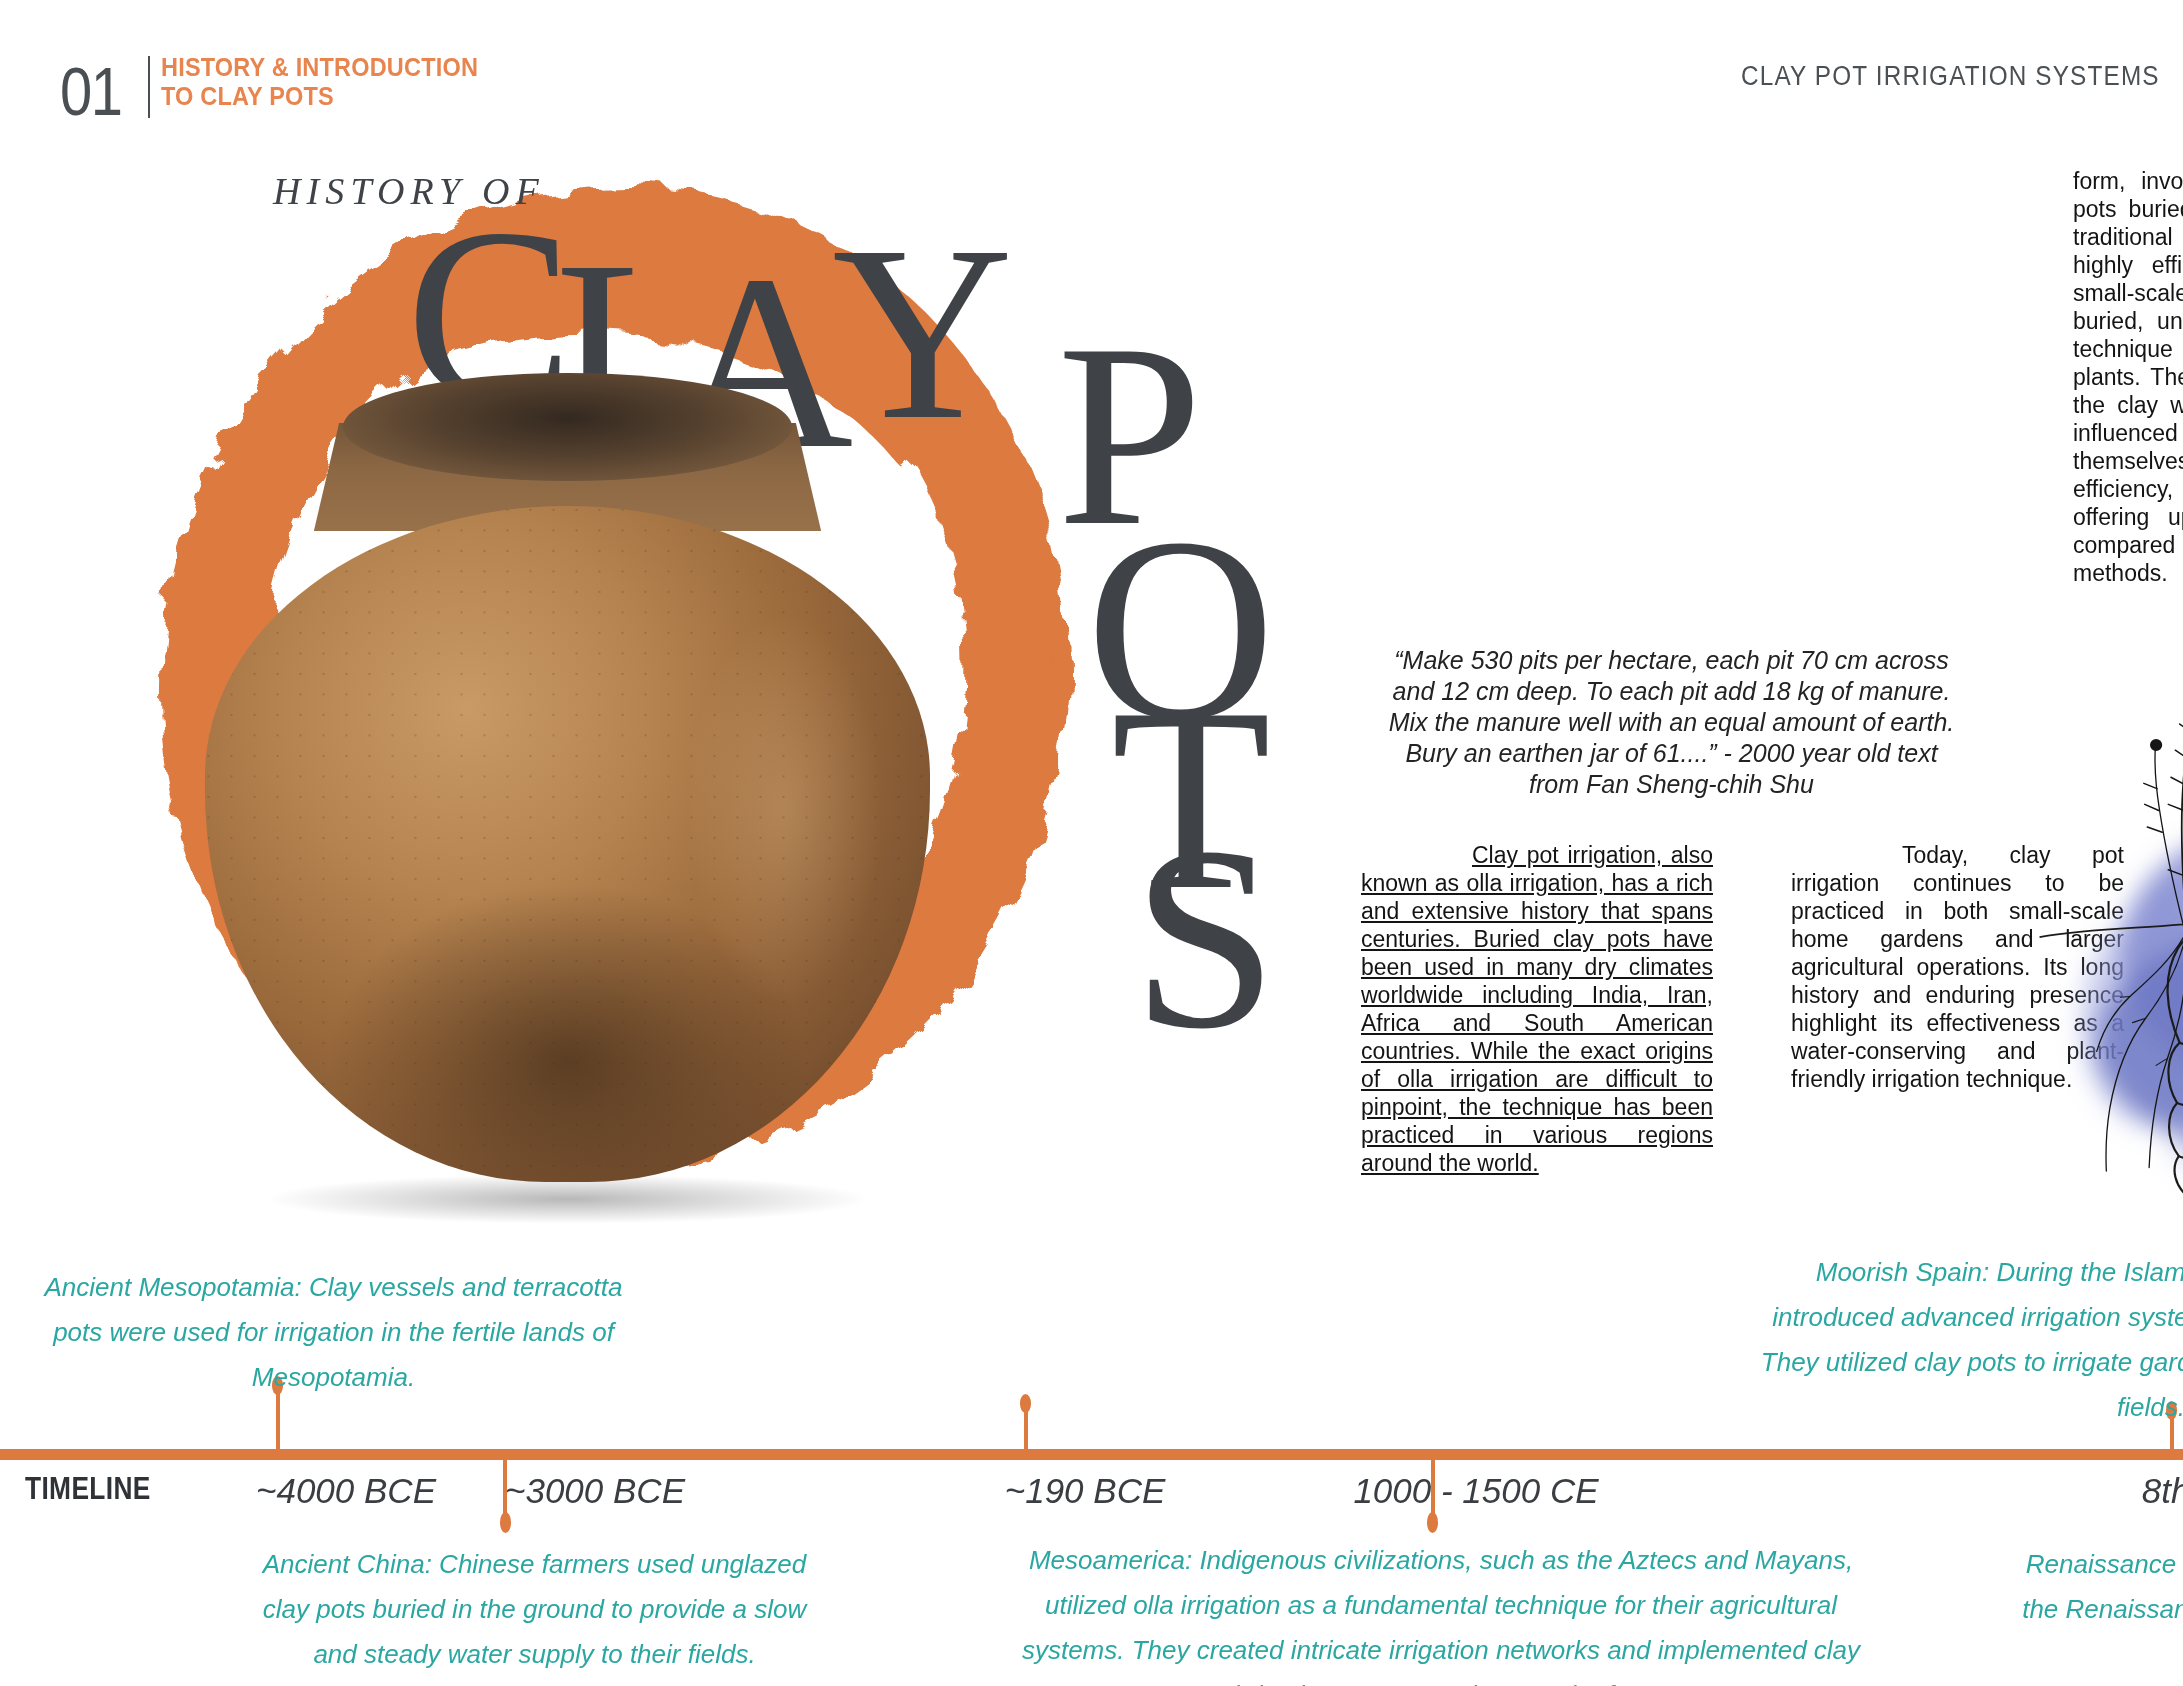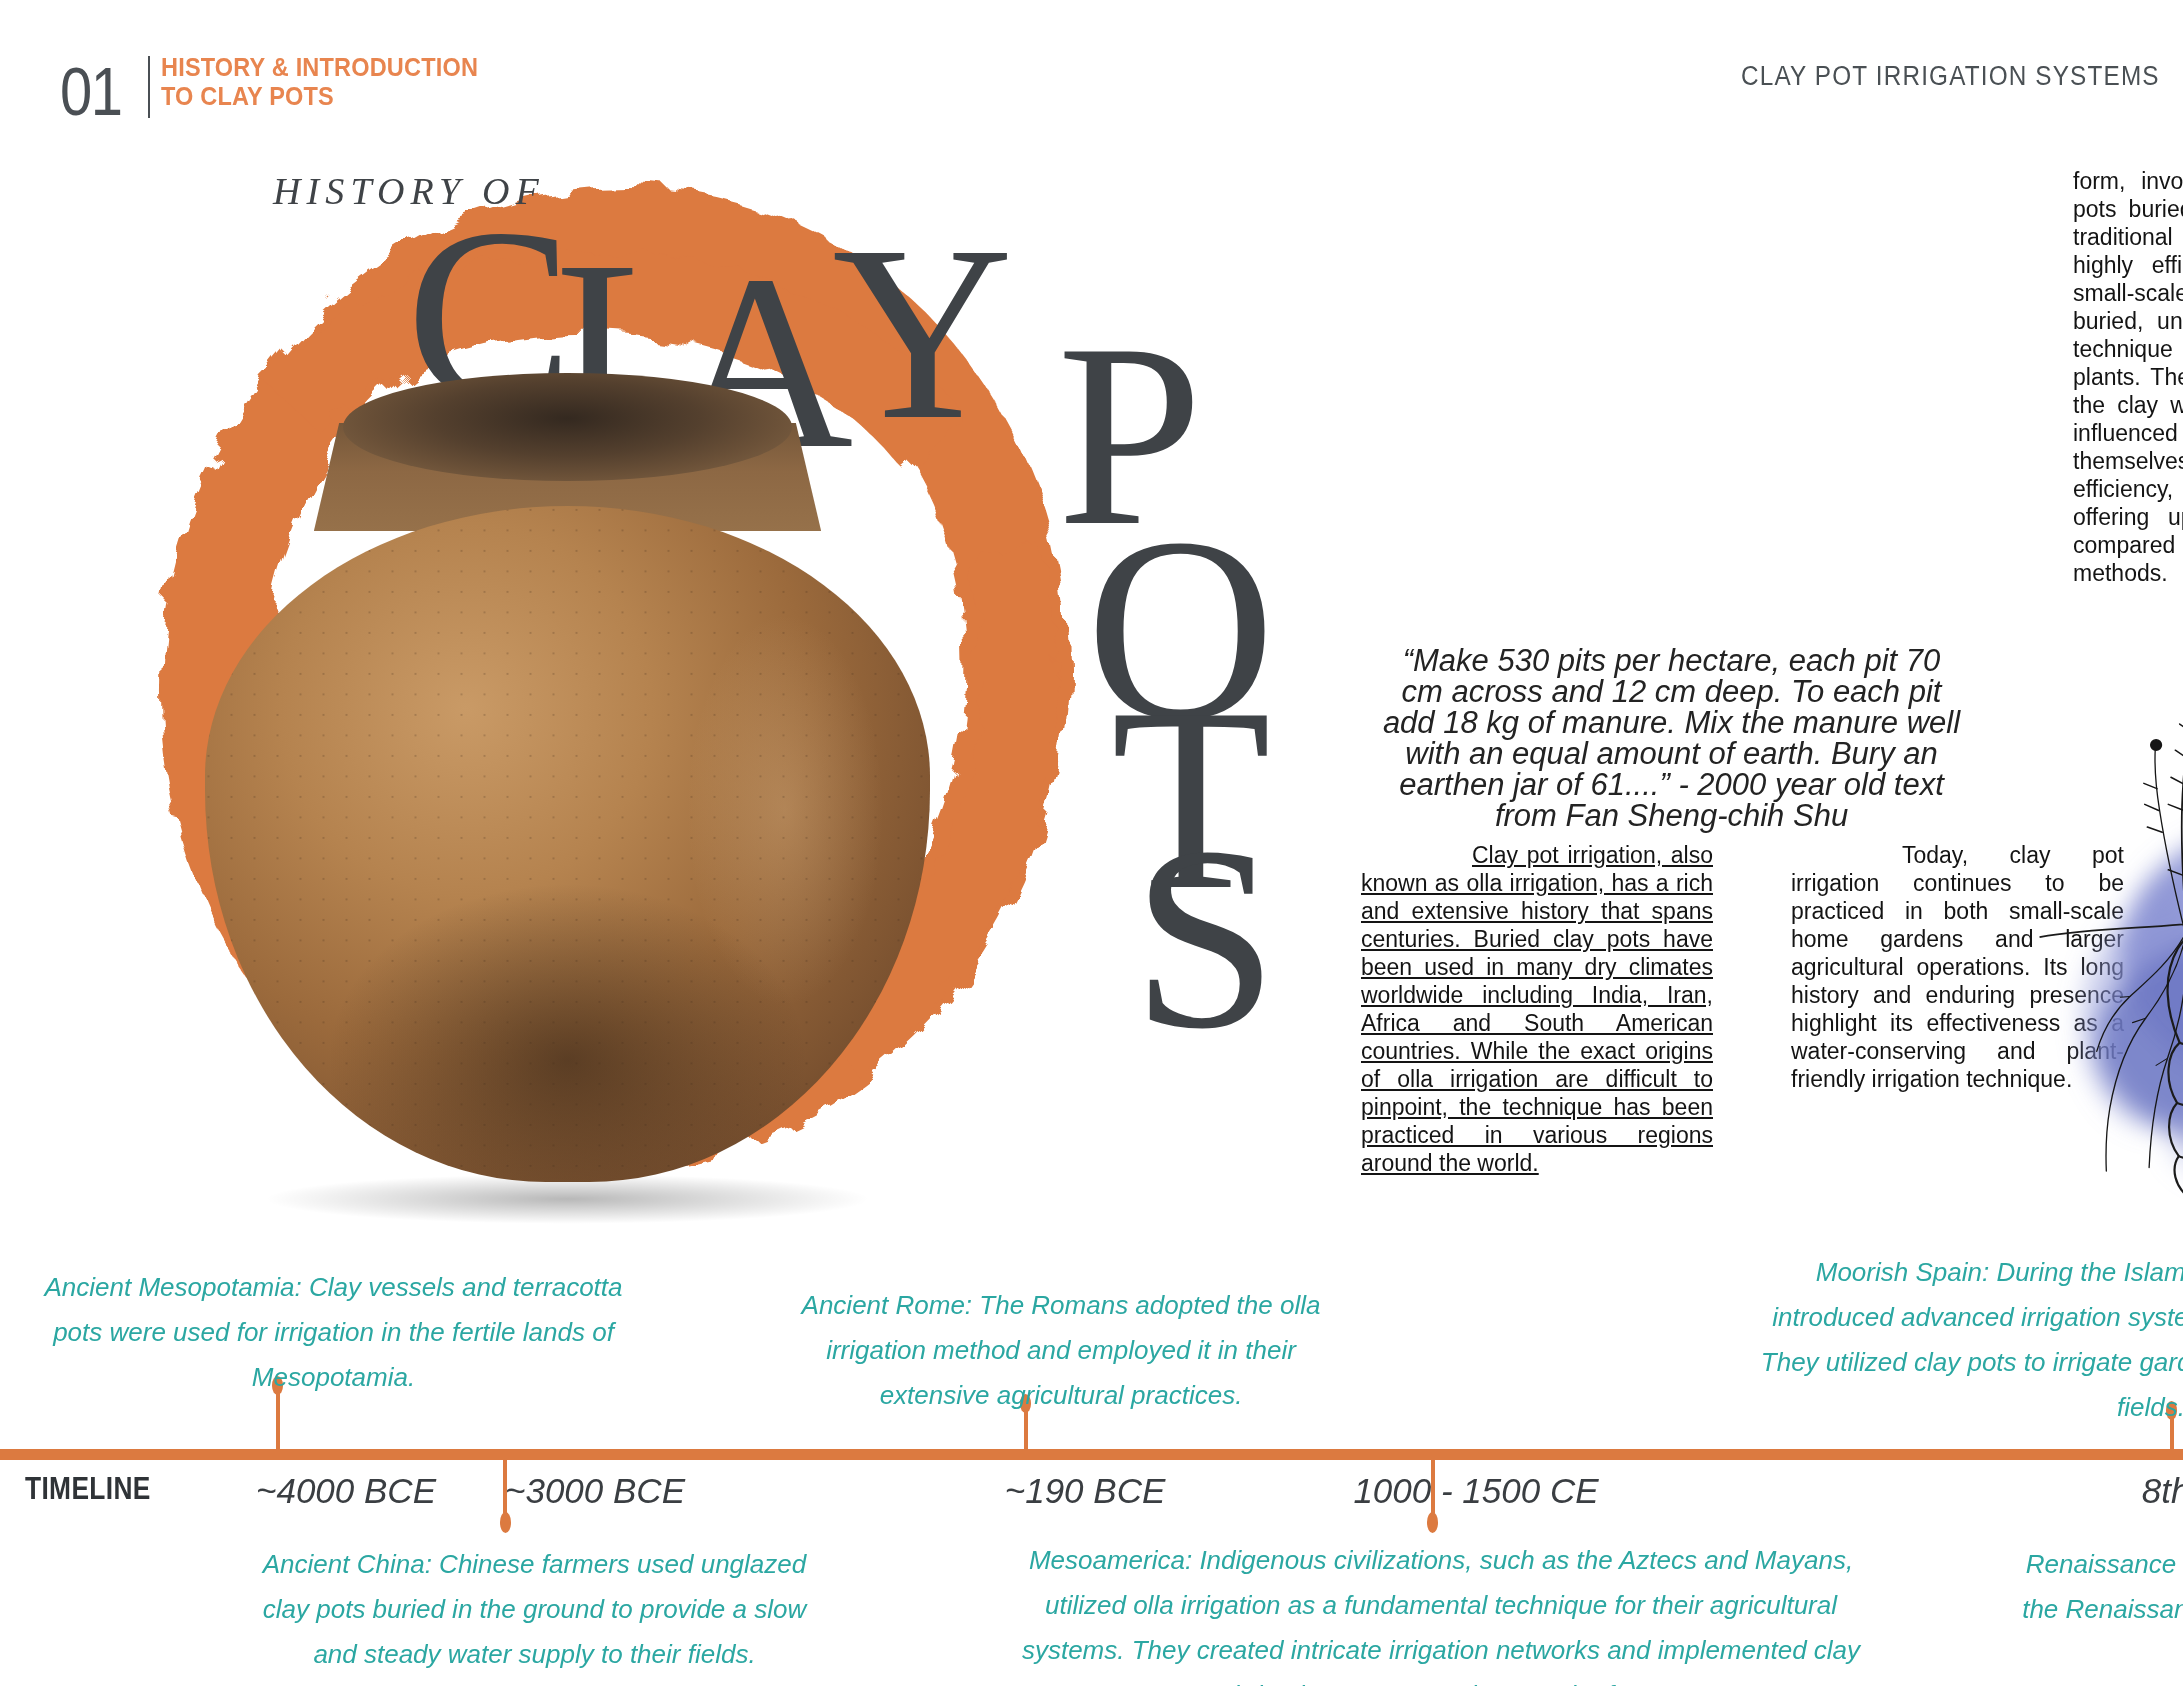--- a/index.html
+++ b/index.html
@@ -45,21 +45,21 @@
       radial-gradient(ellipse 140px 279px at 80% 45%, rgba(226,190,145,.30), transparent 70%),
       radial-gradient(circle at 36% 30%, #c99a66 0%, #b5834f 28%, #9b6a3c 52%, #7b5230 76%, #5a3f28 93%, #4a3423 100%);
     background-size:23px 20.5px,auto,auto,auto;}
   .pot-shadow{left:8%;bottom:-2%;width:84%;height:6%;
     background:radial-gradient(ellipse,rgba(0,0,0,.28),transparent 70%);}
 
   
   .para{font-size:23px;line-height:28px;text-align:justify;color:#141414;}
   .indent{text-indent:111px;}
   .intro{left:2073px;top:139px;width:488px;z-index:2;}
-  .quote{left:1378px;top:645px;width:587px;font-size:31px;line-height:31px;
+  .quote{left:1378px;top:645px;width:587px;font-size:25px;line-height:31px;
          font-style:italic;text-align:center;color:#232323;}
   .colL{left:1361px;top:841px;width:352px;text-decoration:underline;}
   .colR{left:1791px;top:841px;width:333px;}
 
   
   .illus{left:2033px;top:605px;width:526px;height:603px;z-index:1;}
 
   
   .tl-line{left:0;top:1449px;width:3457px;height:11.4px;background:#dc7a40;z-index:1;}
   .tl-label{left:25px;top:1471px;font-size:31px;font-weight:bold;color:#2f3337;
@@ -198,21 +198,20 @@
   <div class="abs pin" style="left:1024px;top:1409px;height:41px;"></div>
   <div class="abs pin-dot" style="left:2166px;top:1401px;height:19px;"></div>
   <div class="abs pin" style="left:2170px;top:1416px;height:34px;"></div>
 
   <div class="abs pin" style="left:503px;top:1460px;height:53px;"></div>
   <div class="abs pin-dot" style="left:500px;top:1512px;height:21px;"></div>
   <div class="abs pin" style="left:1431px;top:1460px;height:53px;"></div>
   <div class="abs pin-dot" style="left:1427px;top:1512px;height:21px;"></div>
 
   <div class="abs teal" style="left:41px;top:1265px;width:585px;">Ancient Mesopotamia: Clay vessels and terracotta pots were used for irrigation in the fertile lands of Mesopotamia.</div>
-  <div class="abs teal" style="left:773px;top:1283px;width:576px;">Ancient Rome: The Romans adopted the olla irrigation method and employed it in their extensive agricultural practices.</div>
   <div class="abs teal" style="left:1758px;top:1250px;width:786px;">Moorish Spain: During the Islamic rule in Spain, the Moors introduced advanced irrigation systems, including the use of ollas. They utilized clay pots to irrigate gardens, orchards, and agricultural fields.</div>
 
   <div class="abs teal" style="left:240px;top:1542px;width:589px;">Ancient China: Chinese farmers used unglazed clay pots buried in the ground to provide a slow and steady water supply to their fields.</div>
   <div class="abs teal" style="left:1013px;top:1538px;width:856px;">Mesoamerica: Indigenous civilizations, such as the Aztecs and Mayans, utilized olla irrigation as a fundamental technique for their agricultural systems. They created intricate irrigation networks and implemented clay pot irrigation to support the growth of crops.</div>
   <div class="abs teal" style="left:2009px;top:1542px;width:895px;">Renaissance Europe: Clay pot irrigation gained popularity in Europe during the Renaissance period. Italian and French gardeners incorporated clay pot irrigation into their ornamental gardens.</div>
 
 </div>
 
 
 </body></html>

